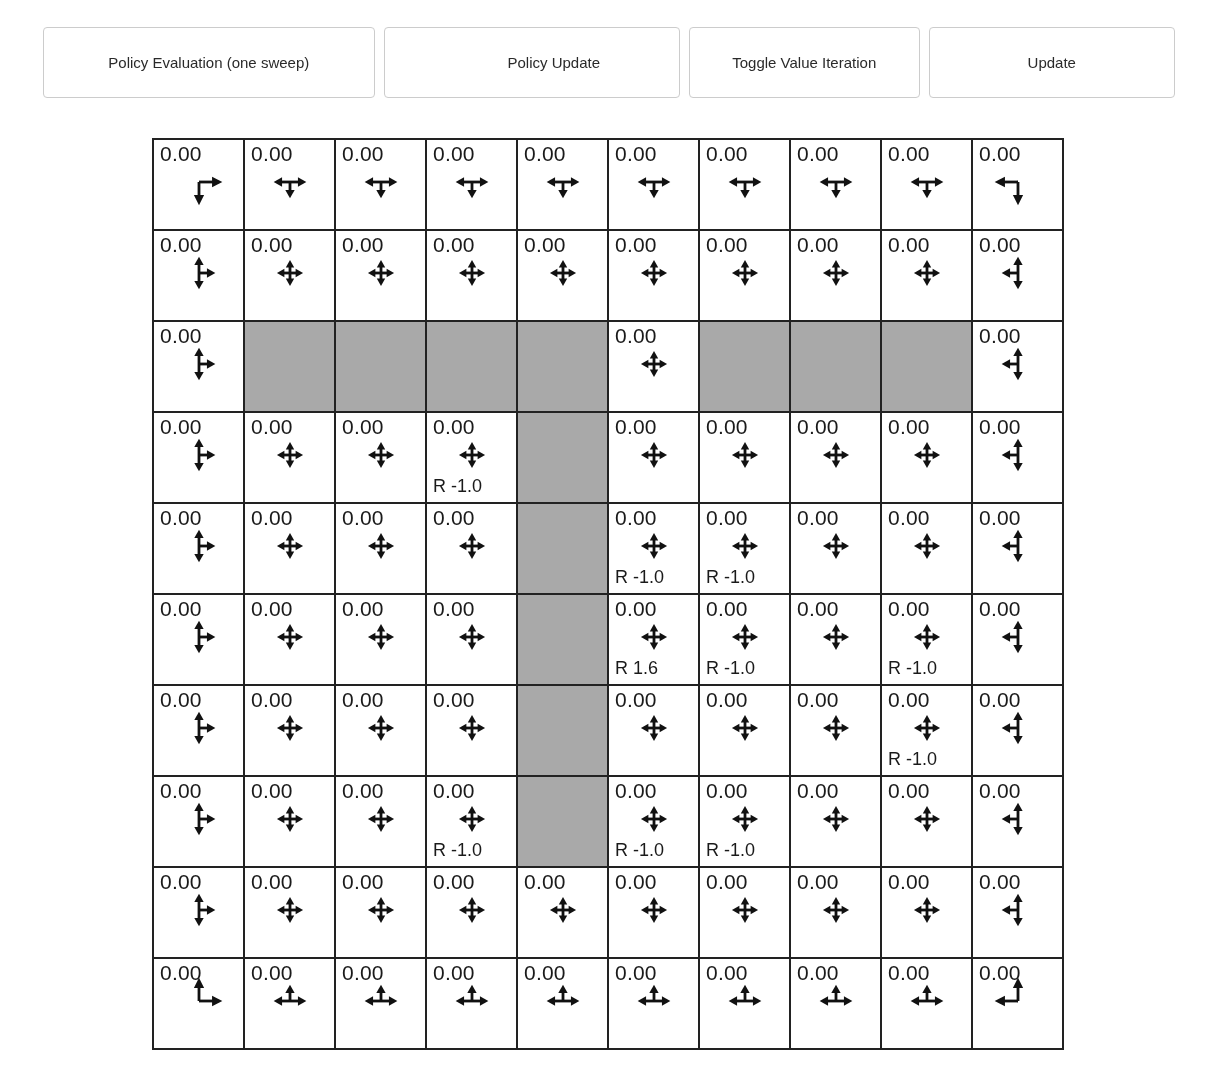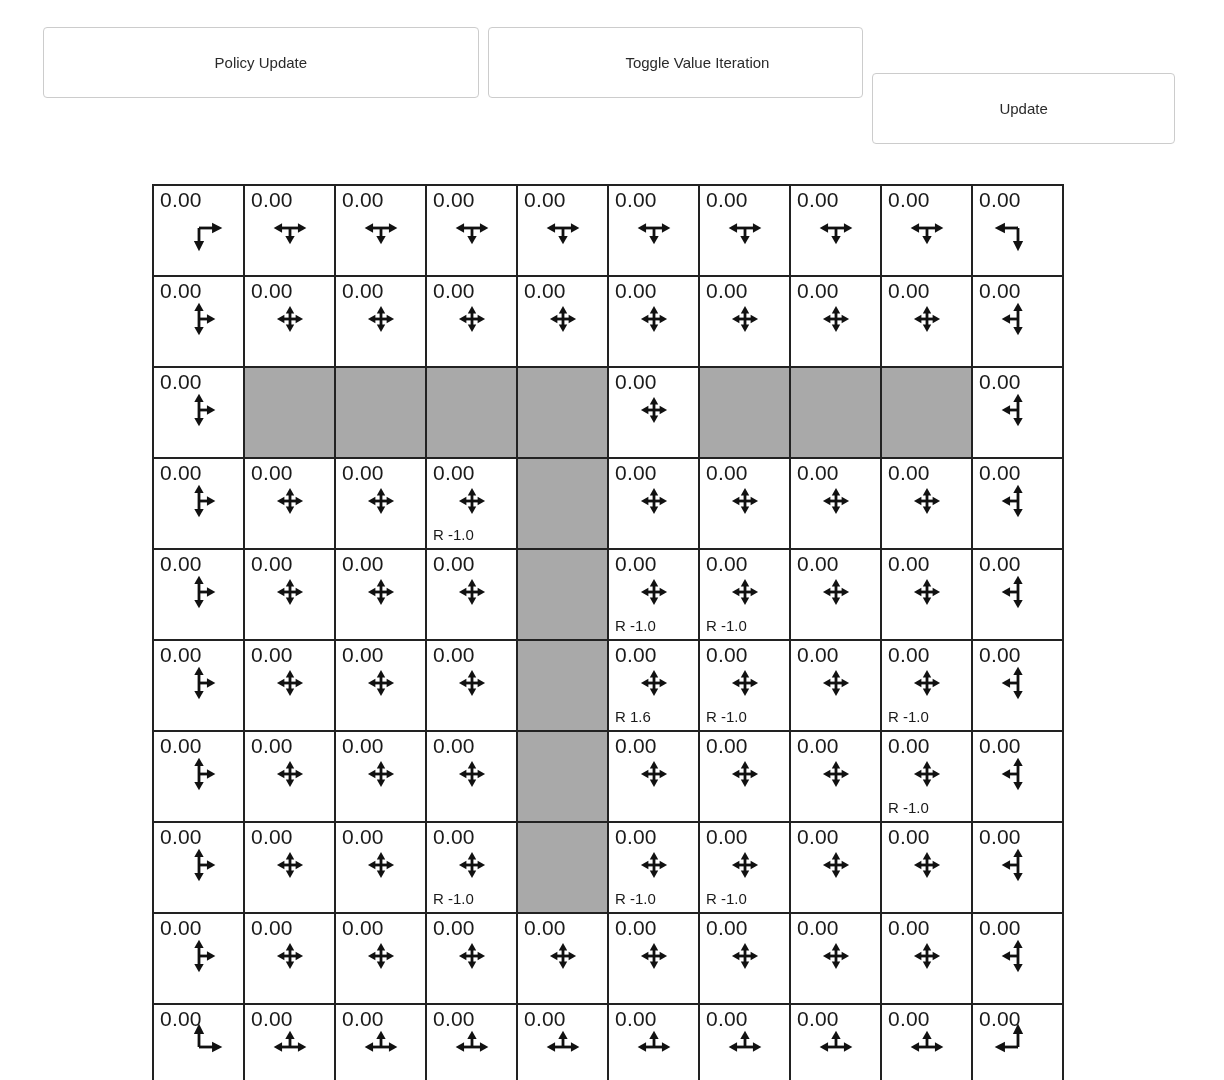--- a/index.html
+++ b/index.html
@@ -12,40 +12,41 @@
     font-family:"Liberation Sans", sans-serif;
   }
   .toolbar{display:flex; gap:9px; margin:27px 49px 0 43px;}
   .toolbar button{
     height:71px; background:#ffffff; border:1px solid var(--btn-border);
     border-radius:4px; font-size:15px; color:var(--btn-text);
     font-family:"Liberation Sans", sans-serif; cursor:pointer; padding:0;
   }
   .toolbar button:nth-child(1){flex:333;}
   .toolbar button:nth-child(2){flex:253;padding-left:44px;}
-  .toolbar button:nth-child(3){flex:231;margin-top:46px;}
+  .toolbar button:nth-child(3){flex:231;}
   .toolbar button:nth-child(4){flex:247;}
   .grid{
     display:grid; margin:40px 16px 0 152px; width:-moz-fit-content; width:fit-content;
     background:var(--line); border:2px solid var(--line); gap:2px;
   }
   .cell{position:relative; background:#ffffff; width:89px; height:89px;}
   .cell.wall{background:var(--wall);}
   .value{
     position:absolute; top:3px; left:6px; font-size:21px; line-height:1.05;
     color:var(--text); letter-spacing:0.2px;
   }
   .arrows{position:absolute; width:56px; height:56px; left:50%; top:14px; transform:translateX(-50%);}
-  .reward{position:absolute; left:6px; bottom:5px; font-size:15px; color:var(--text);}
+  .reward{position:absolute; left:6px; bottom:5px; font-size:18px; color:var(--text);}
 </style>
 </head>
 <body>
 
 <div class="page">
   <div class="toolbar">
+    <button type="button">Policy Evaluation (one sweep)</button>
     <button type="button">Policy Update</button>
     <button type="button">Toggle Value Iteration</button>
     <button type="button">Update</button>
   </div>
   <div class="grid" id="grid" style="grid-template-columns: repeat(10, 89px);">
       <div class="cell">
         <span class="value">0.00</span>
         <svg viewBox="0 0 60 60" class="arrows">
           <line x1="30" y1="30" x2="45" y2="30" style="stroke: var(--arrow); stroke-width: 3;"></line>
           <polygon points="55,30 44,35.5 44,24.5" style="fill: var(--arrow);"></polygon>

